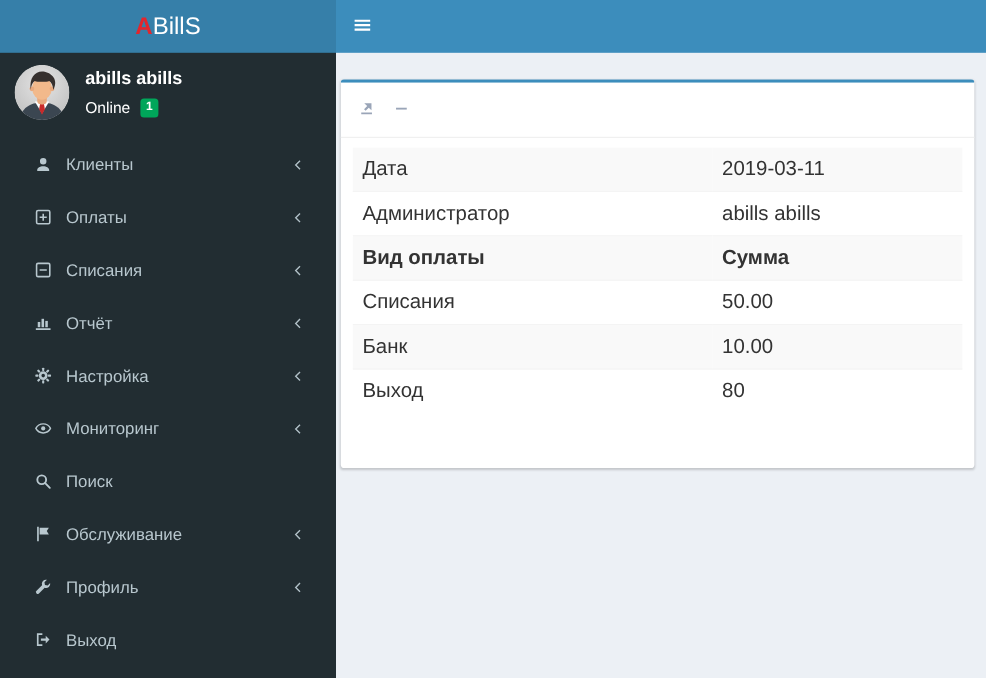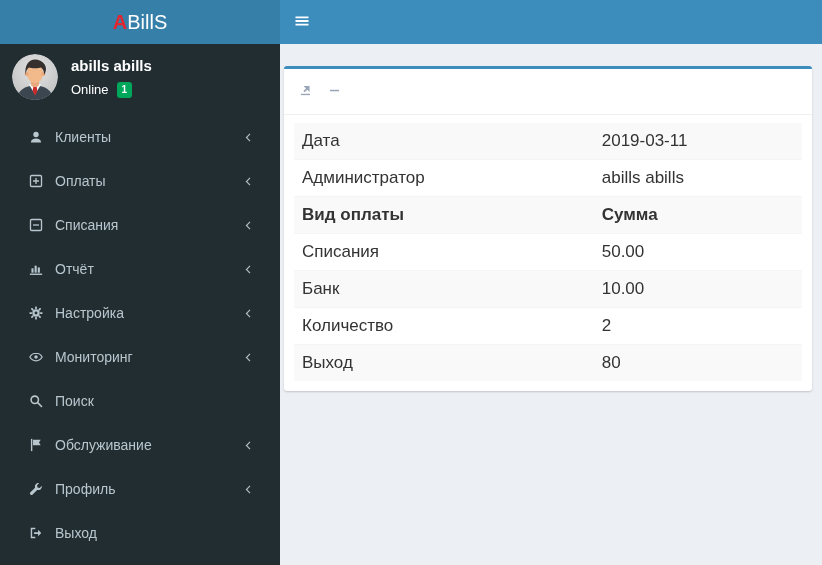--- a/index.html
+++ b/index.html
@@ -337,24 +337,20 @@
   <tr>
     <td class="cell-label">Списания</td>
     <td class="cell-value">50.00</td>
   </tr>
 
   <tr>
     <td class="cell-label">Банк</td>
     <td class="cell-value">10.00</td>
   </tr>
 
-  <tr>
-    <td class="cell-label">Количество</td>
-    <td class="cell-value">2</td>
-  </tr>
 
   <tr>
     <td class="cell-label">Выход</td>
     <td class="cell-value">80</td>
   </tr>
 </tbody>
           </table>
         </div>
       </section>
     </div>

